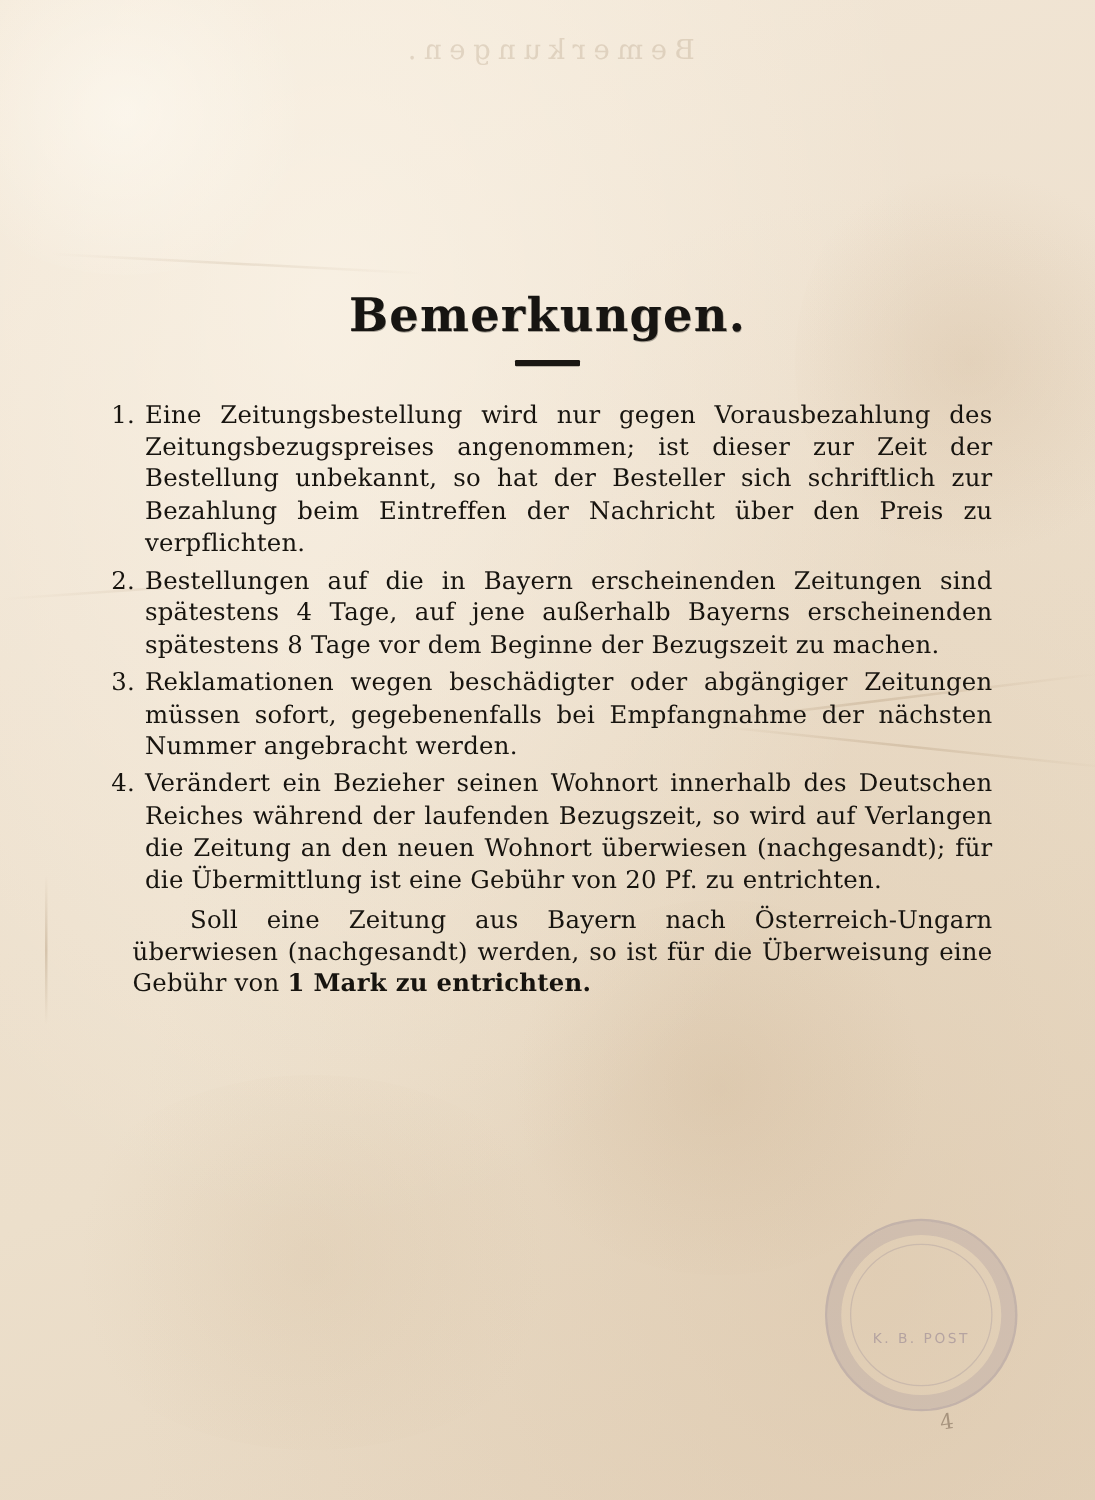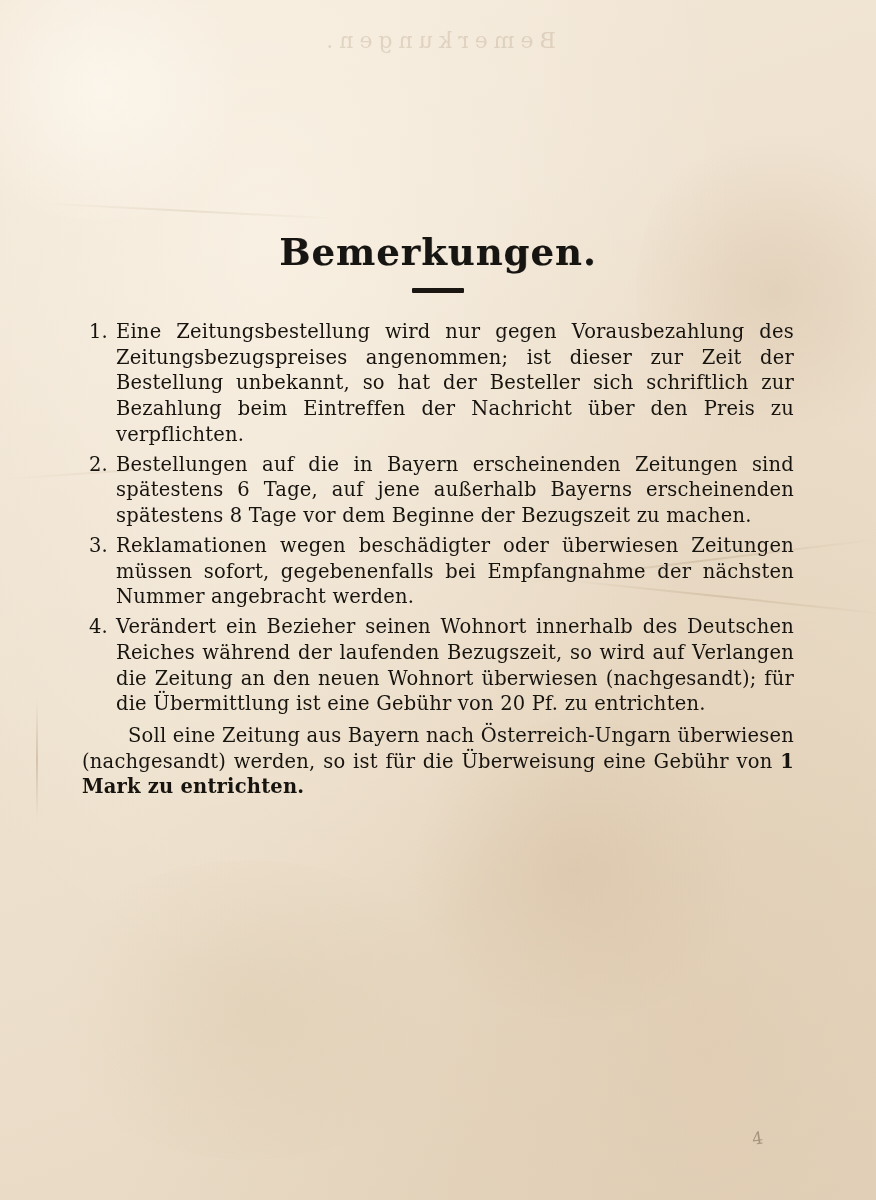--- a/index.html
+++ b/index.html
@@ -161,20 +161,21 @@
   }
   .closing {
     margin-top: 6px;
     text-indent: 46px;
     font-size: 19.5px;
     line-height: 1.32;
     color: #17140f;
     text-align: justify;
     letter-spacing: 0.2px;
     font-family: "DejaVu Serif", serif;
+    margin-left: 24px;
   }
   .closing .bold-tail {
     font-weight: 700;
   }
 </style>
 </head>
 <body>
 
 <div class="page">
 
@@ -197,32 +198,36 @@
 
     <div class="rule"></div>
 
     <ol class="notes">
       <li>
         <span class="num">1.</span>
         <span>Eine Zeitungsbestellung wird nur gegen Vorausbezahlung des Zeitungsbezugspreises angenommen; ist dieser zur Zeit der Bestellung unbekannt, so hat der Besteller sich schriftlich zur Bezahlung beim Eintreffen der Nachricht über den Preis zu verpflichten.</span>
       </li>
       <li>
         <span class="num">2.</span>
-        <span>Bestellungen auf die in Bayern erscheinenden Zeitungen sind spätestens 6 Tage, auf jene außerhalb Bayerns erscheinenden spätestens 8 Tage vor dem Beginne der Bezugszeit zu machen.</span>
+        <span>Bestellungen auf die in Bayern erscheinenden Zeitungen sind spätestens 4 Tage, auf jene außerhalb Bayerns erscheinenden spätestens 8 Tage vor dem Beginne der Bezugszeit zu machen.</span>
       </li>
       <li>
         <span class="num">3.</span>
-        <span>Reklamationen wegen beschädigter oder überwiesen Zeitungen müssen sofort, gegebenenfalls bei Empfangnahme der nächsten Nummer angebracht werden.</span>
+        <span>Reklamationen wegen beschädigter oder abgängiger Zeitungen müssen sofort, gegebenenfalls bei Empfangnahme der nächsten Nummer angebracht werden.</span>
       </li>
       <li>
         <span class="num">4.</span>
         <span>Verändert ein Bezieher seinen Wohnort innerhalb des Deutschen Reiches während der laufenden Bezugszeit, so wird auf Verlangen die Zeitung an den neuen Wohnort überwiesen (nachgesandt); für die Übermittlung ist eine Gebühr von 20 Pf. zu entrichten.</span>
       </li>
     </ol>
 
     <p class="closing"><span>Soll eine Zeitung aus Bayern nach Österreich-Ungarn überwiesen (nachgesandt) werden, so ist für die Überweisung eine Gebühr von </span><span class="bold-tail">1 Mark zu entrichten.</span></p>
 
   </div>
 
+  <div class="stamp">
+    <div class="inner-ring"></div>
+    <div class="stamp-text">K. B. POST</div>
+  </div>
 
   <div class="pencil-mark">4</div>
 
 </div>
 
 </body></html>

